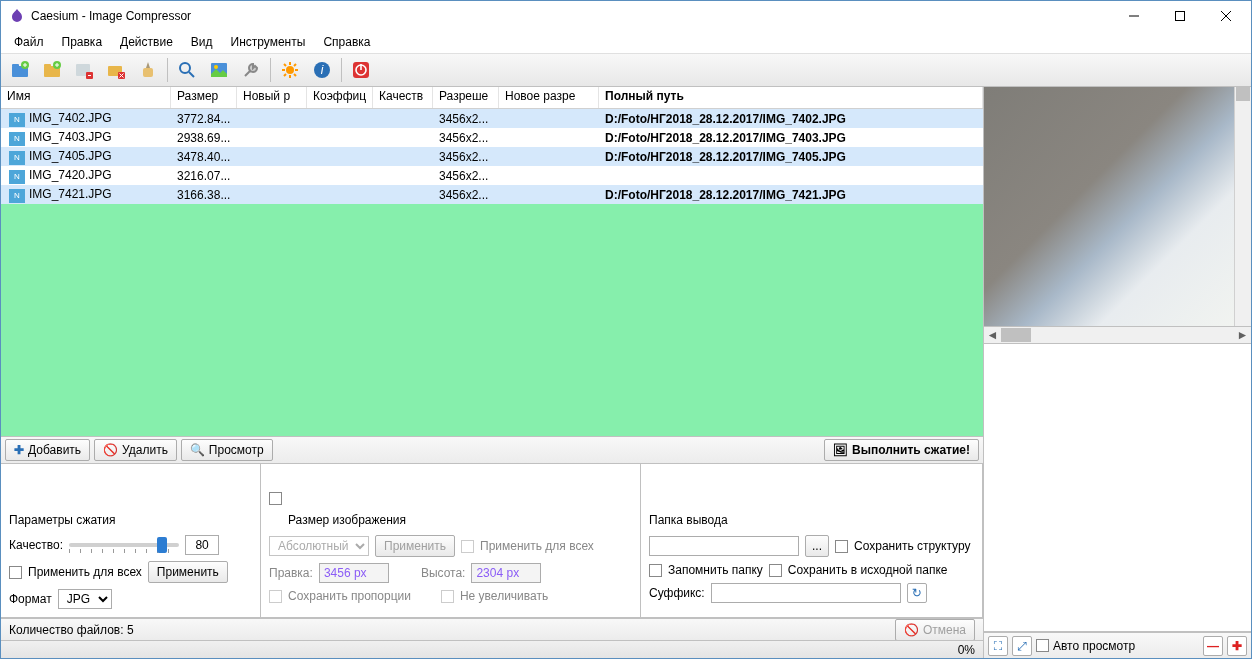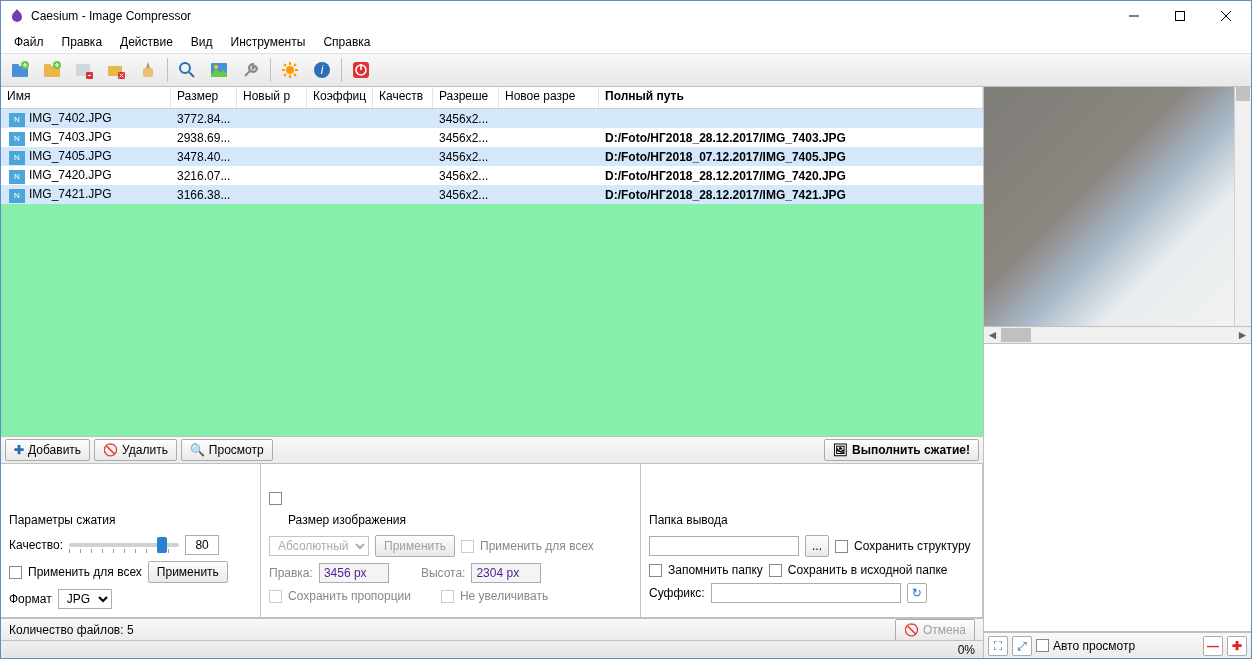--- a/index.html
+++ b/index.html
@@ -49,21 +49,21 @@
 
 .panels { display: flex; border-bottom: 1px solid #c0c0c0; }
 .panel { border-right: 1px solid #c0c0c0; padding: 4px 8px 8px; display: flex; flex-direction: column; gap: 6px; }
 .panel-title { font-weight: normal; margin-bottom: 2px; margin-top: 45px; }
 .panel-row { display: flex; align-items: center; gap: 6px; }
 .panel-compress { width: 260px; }
 .panel-resize { width: 380px; }
 .panel-output { flex: 1; }
 
 input[type=text], select { height: 20px; border: 1px solid #acacac; padding: 0 4px; background: #fff; }
-input[type=text].ro { background: #f4f4f4; color: #4c1d95; }
+input[type=text].ro { background: #f4f4f4; color: #8b5cf6; }
 .chk { width: 13px; height: 13px; border: 1px solid #888; display: inline-block; background: #fff; }
 .slider-track { width: 110px; height: 4px; background: #d0d0d0; position: relative; border-radius: 2px; }
 .slider-thumb { position: absolute; top: -6px; width: 10px; height: 16px; background: #2d7dd2; border-radius: 2px; }
 .slider-ticks { position: absolute; bottom: -6px; left: 0; right: 0; height: 4px; background: repeating-linear-gradient(90deg,#999 0 1px, transparent 1px 11px); }
 
 .statusbar { height: 22px; border-top: 1px solid #c0c0c0; background: linear-gradient(#f8f8f8,#ececec); display: flex; align-items: center; padding: 0 8px; gap: 10px; }
 .prog { flex:1; }
 
 .preview-top { height: 240px; border-bottom: 1px solid #c0c0c0; background: linear-gradient(135deg, #7f7d78 0%, #8a8680 40%, #a8b8c8 55%, #e8ecef 70%, #f2f4f0 100%); position: relative; }
 .preview-top .vscroll { position: absolute; right: 0; top: 0; bottom: 0; width: 17px; background: #f0f0f0; border-left: 1px solid #d0d0d0; }
@@ -213,50 +213,50 @@
 
       <div class="list-body" id="list-body">
           <div class="list-row even">
             <div class="col col-name"><span class="icon-cell">N</span>IMG_7402.JPG</div>
             <div class="col col-size">3772.84...</div>
             <div class="col col-newsize"></div>
             <div class="col col-ratio"></div>
             <div class="col col-quality"></div>
             <div class="col col-res">3456x2...</div>
             <div class="col col-newres"></div>
+            <div class="col col-path">D:/Foto/НГ2018_28.12.2017/IMG_7402.JPG</div>
           </div>
           <div class="list-row odd">
             <div class="col col-name"><span class="icon-cell">N</span>IMG_7403.JPG</div>
             <div class="col col-size">2938.69...</div>
             <div class="col col-newsize"></div>
             <div class="col col-ratio"></div>
             <div class="col col-quality"></div>
             <div class="col col-res">3456x2...</div>
             <div class="col col-newres"></div>
             <div class="col col-path">D:/Foto/НГ2018_28.12.2017/IMG_7403.JPG</div>
           </div>
           <div class="list-row even">
             <div class="col col-name"><span class="icon-cell">N</span>IMG_7405.JPG</div>
             <div class="col col-size">3478.40...</div>
             <div class="col col-newsize"></div>
             <div class="col col-ratio"></div>
             <div class="col col-quality"></div>
             <div class="col col-res">3456x2...</div>
             <div class="col col-newres"></div>
-            <div class="col col-path">D:/Foto/НГ2018_07.12.2017/IMG_7405.JPG</div>
+            <div class="col col-path">D:/Foto/НГ2018_28.12.2017/IMG_7405.JPG</div>
           </div>
           <div class="list-row odd">
             <div class="col col-name"><span class="icon-cell">N</span>IMG_7420.JPG</div>
             <div class="col col-size">3216.07...</div>
             <div class="col col-newsize"></div>
             <div class="col col-ratio"></div>
             <div class="col col-quality"></div>
             <div class="col col-res">3456x2...</div>
             <div class="col col-newres"></div>
-            <div class="col col-path">D:/Foto/НГ2018_28.12.2017/IMG_7420.JPG</div>
           </div>
           <div class="list-row even">
             <div class="col col-name"><span class="icon-cell">N</span>IMG_7421.JPG</div>
             <div class="col col-size">3166.38...</div>
             <div class="col col-newsize"></div>
             <div class="col col-ratio"></div>
             <div class="col col-quality"></div>
             <div class="col col-res">3456x2...</div>
             <div class="col col-newres"></div>
             <div class="col col-path">D:/Foto/НГ2018_28.12.2017/IMG_7421.JPG</div>

